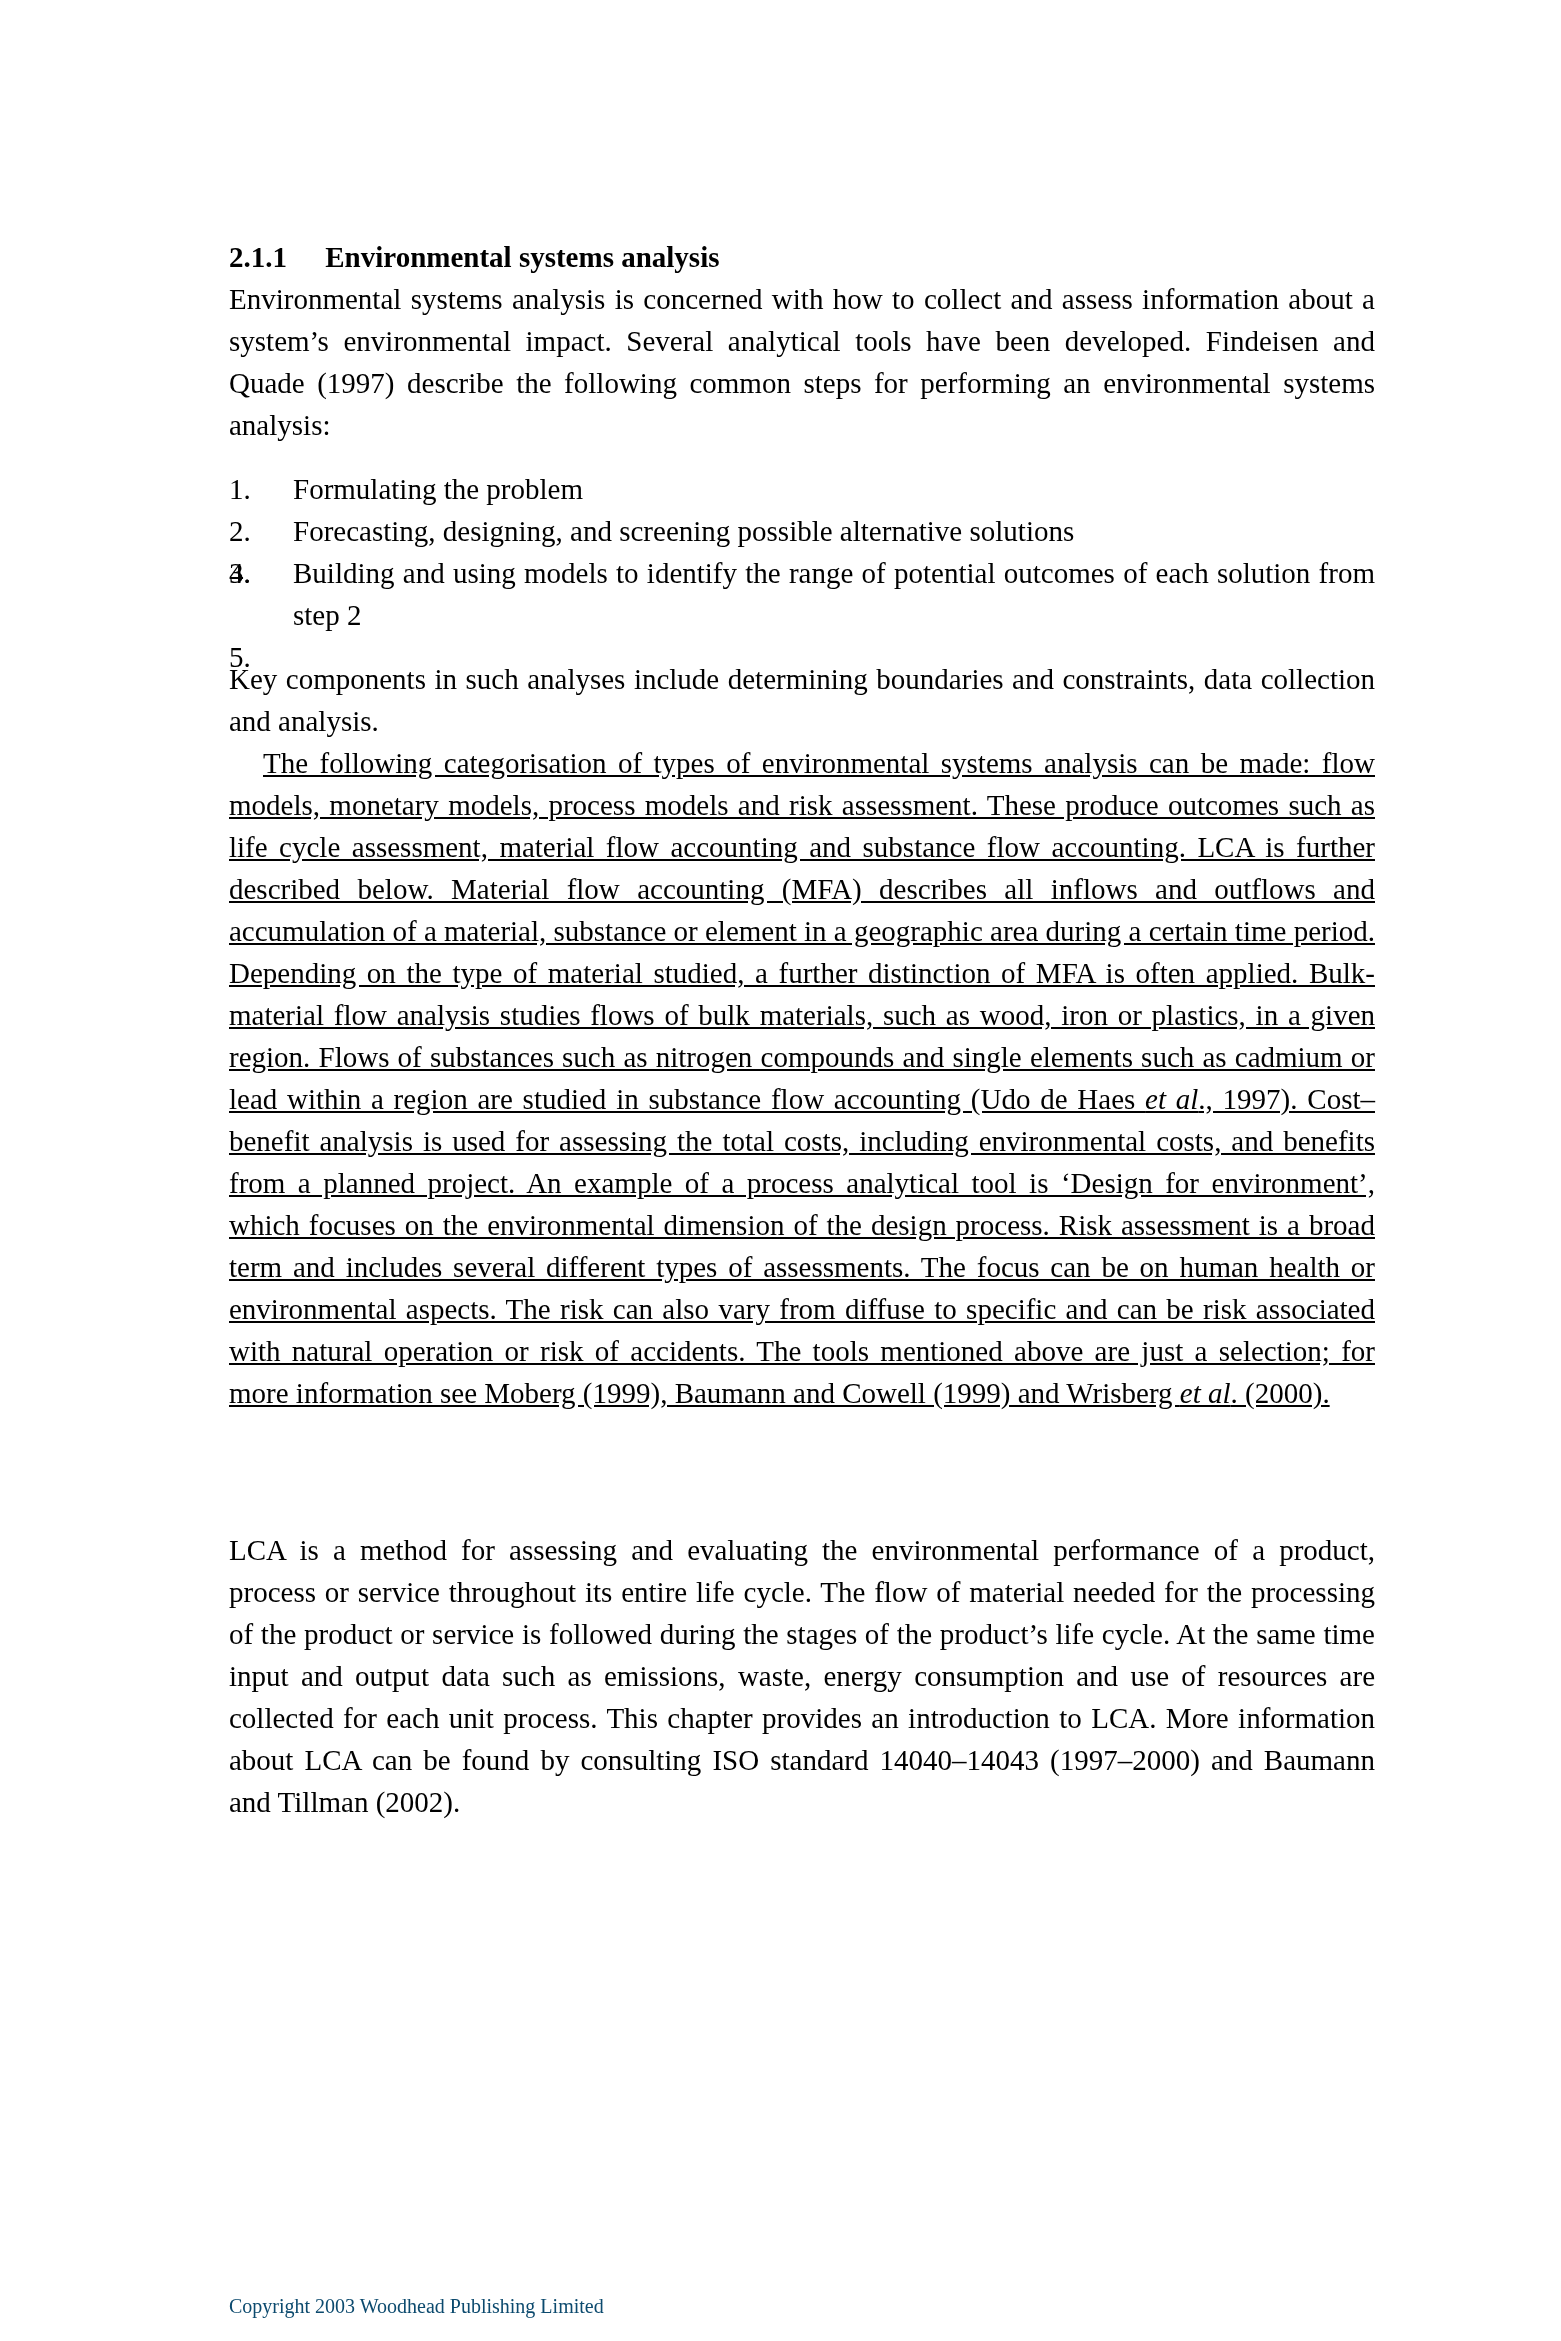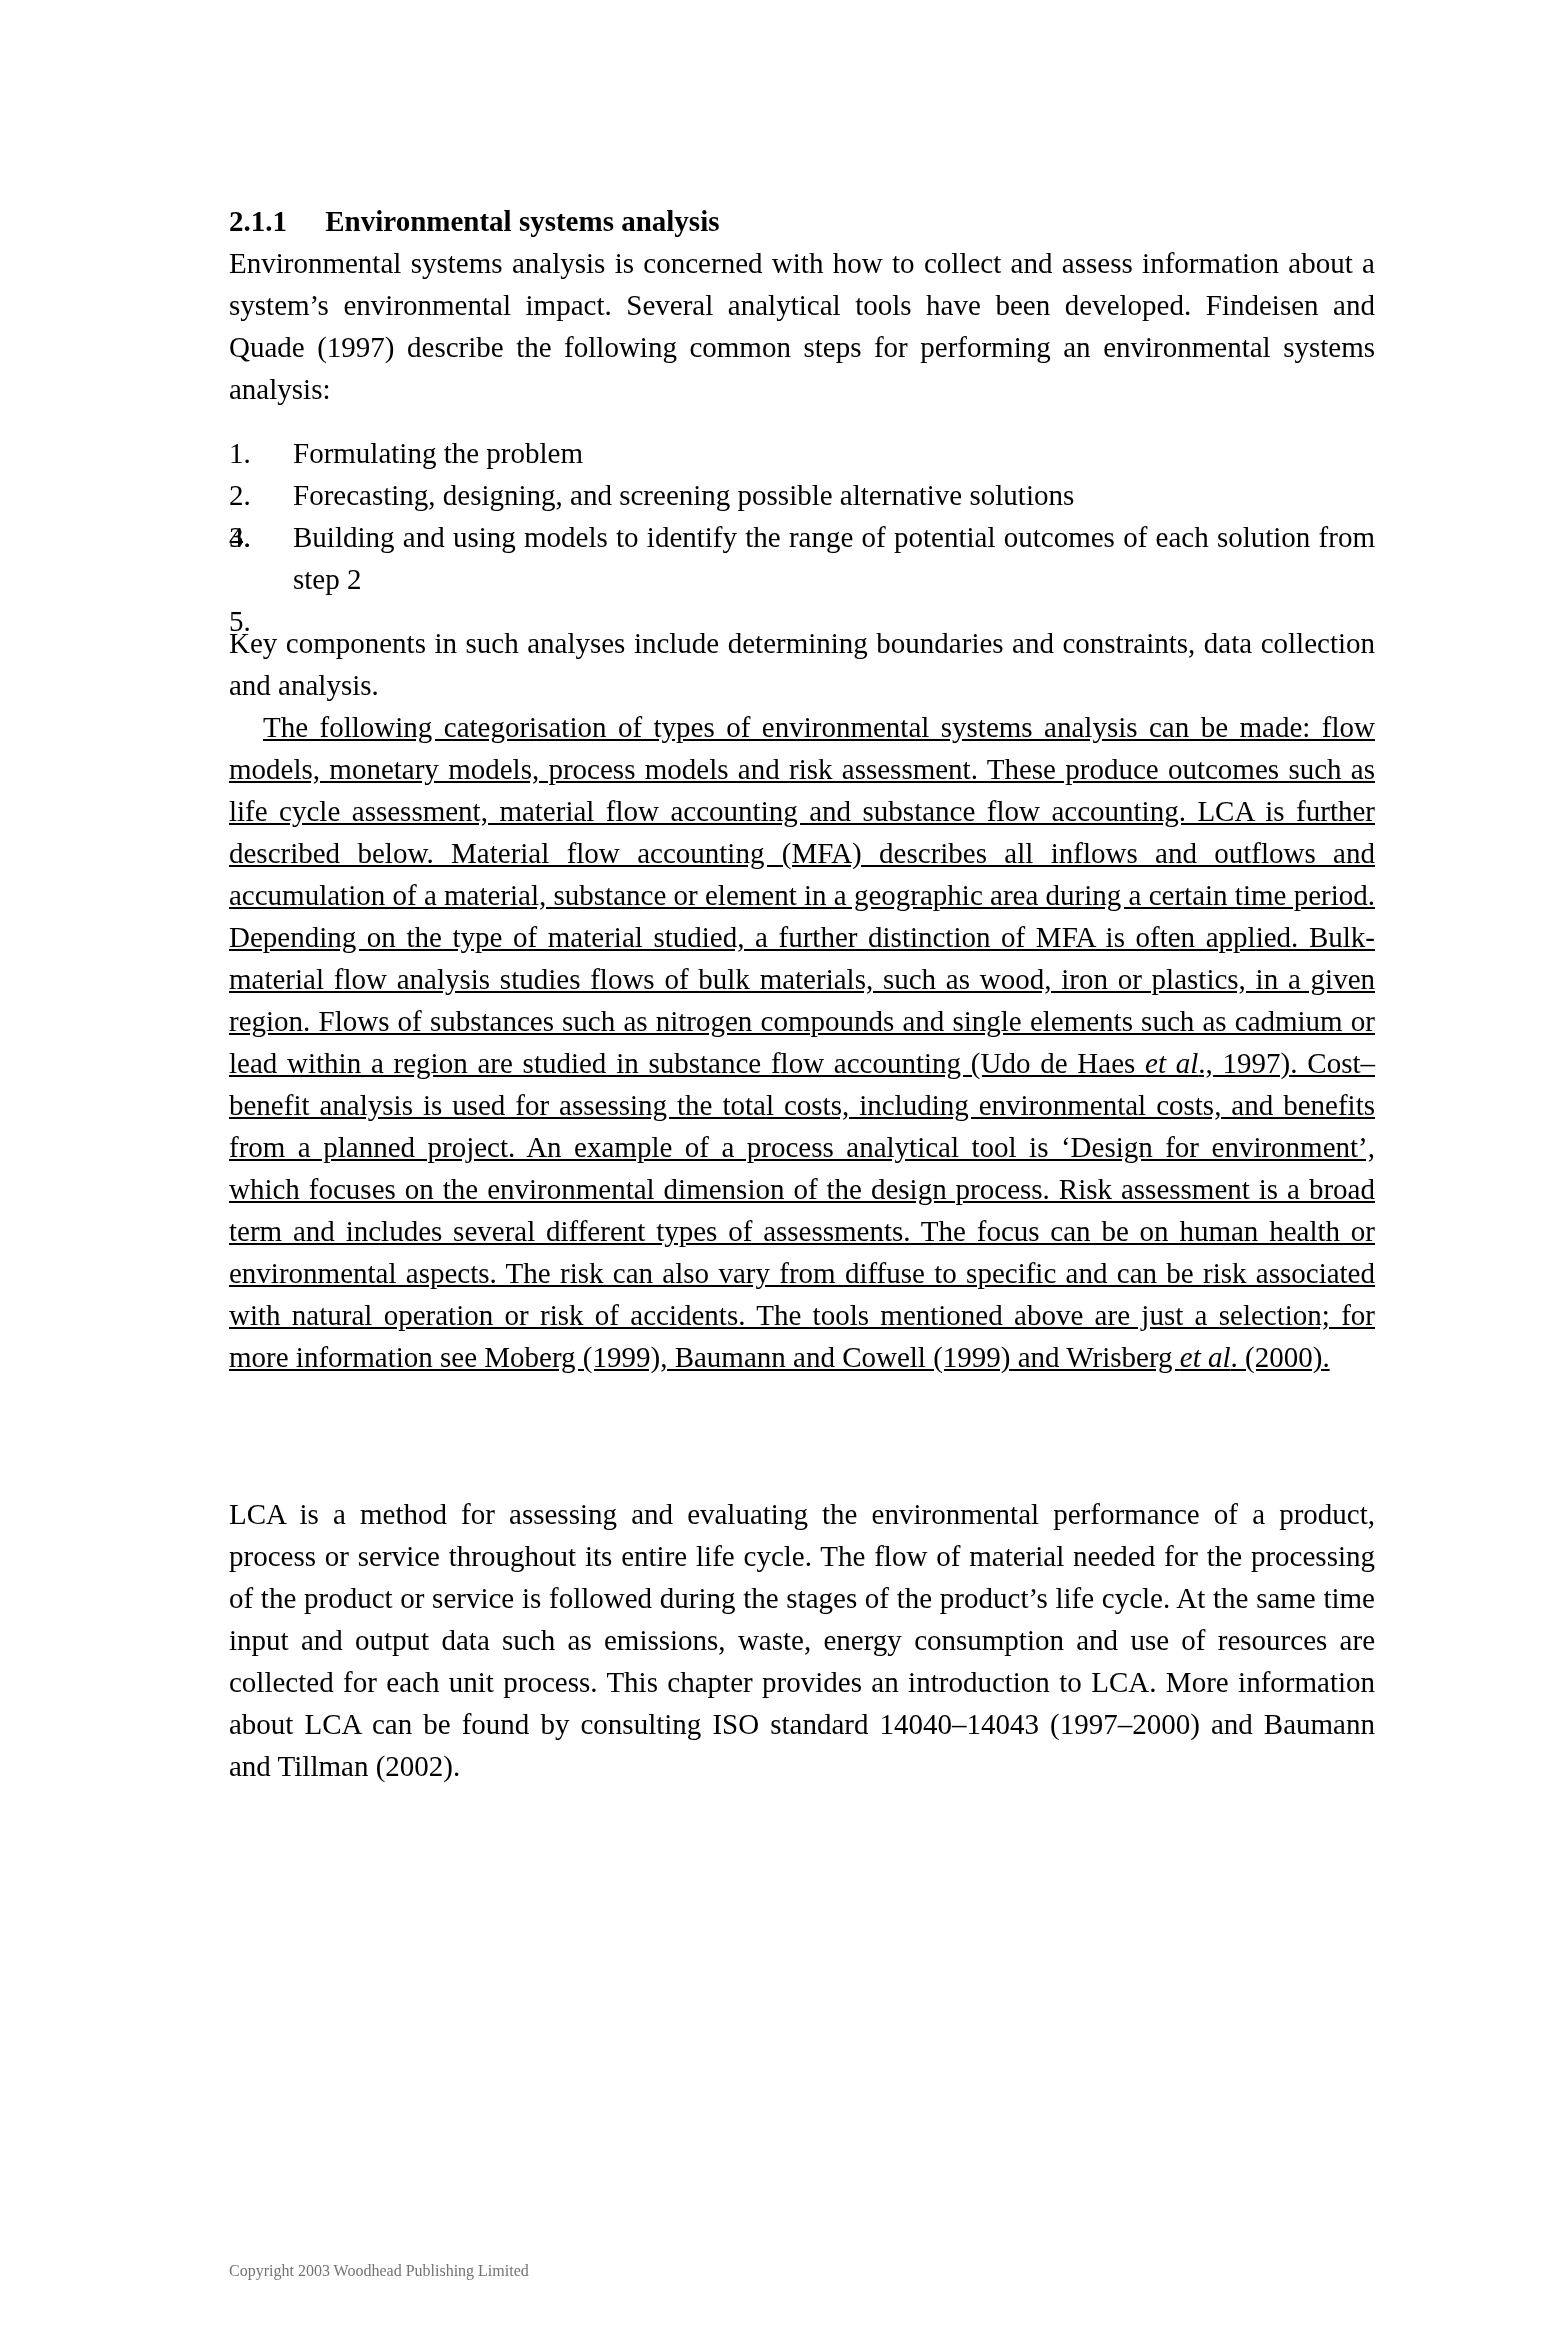--- a/index.html
+++ b/index.html
@@ -8,20 +8,21 @@
     height: 2342px;
     background: #ffffff;
     position: relative;
     font-family: "Liberation Serif", serif;
     color: #000000;
   }
   .page {
     position: absolute;
     inset: 0;
     background: #ffffff;
+    margin-top: 36px;
   }
   .content {
     position: absolute;
     left: 229px;
     top: 200px;
     width: 1146px;
     font-size: 29px;
     line-height: 42px;
     text-align: justify;
   }
@@ -51,23 +52,23 @@
   .steps-list .li-num {
     position: absolute;
     left: 0;
     top: 0;
   }
   .section-2 { margin-top: 115px; }
   .footer {
     position: absolute;
     left: 229px;
     top: 2256px;
-    font-size: 16px;
+    font-size: 20px;
     line-height: 29px;
-    color: #737373;
+    color: #0c4a6e;
     text-align: right;
   }
 </style>
 </head>
 <body>
 
 <div class="page">
   <div class="content">
 
     <section>

